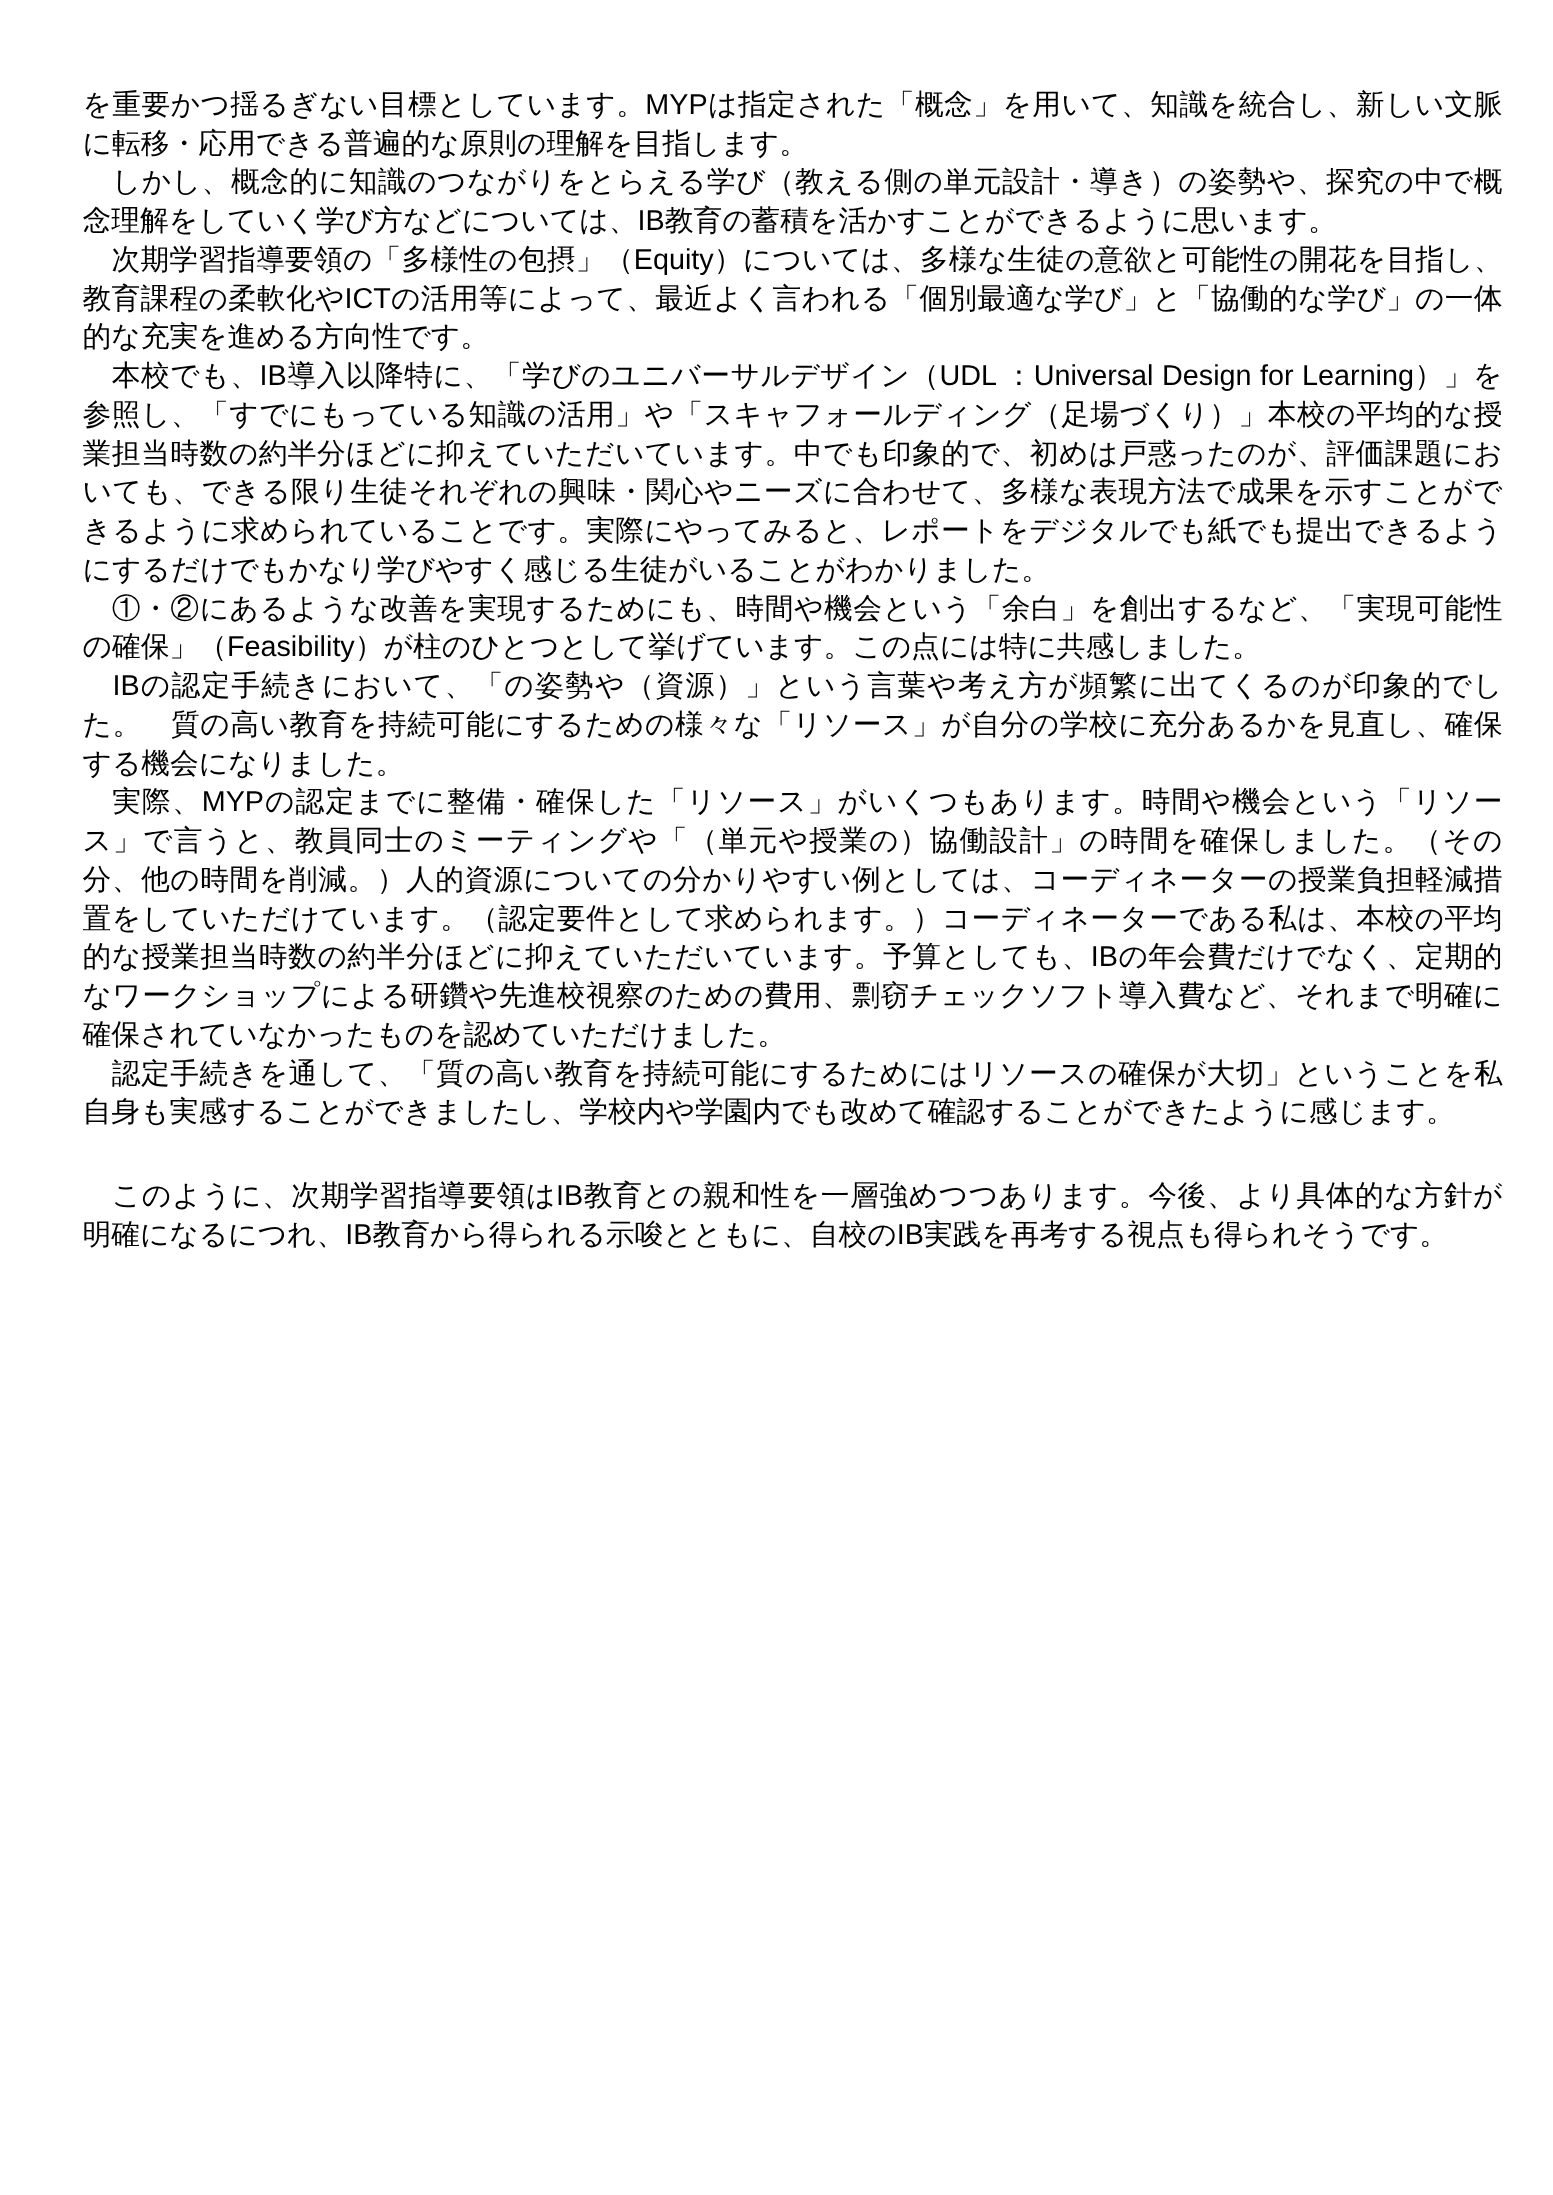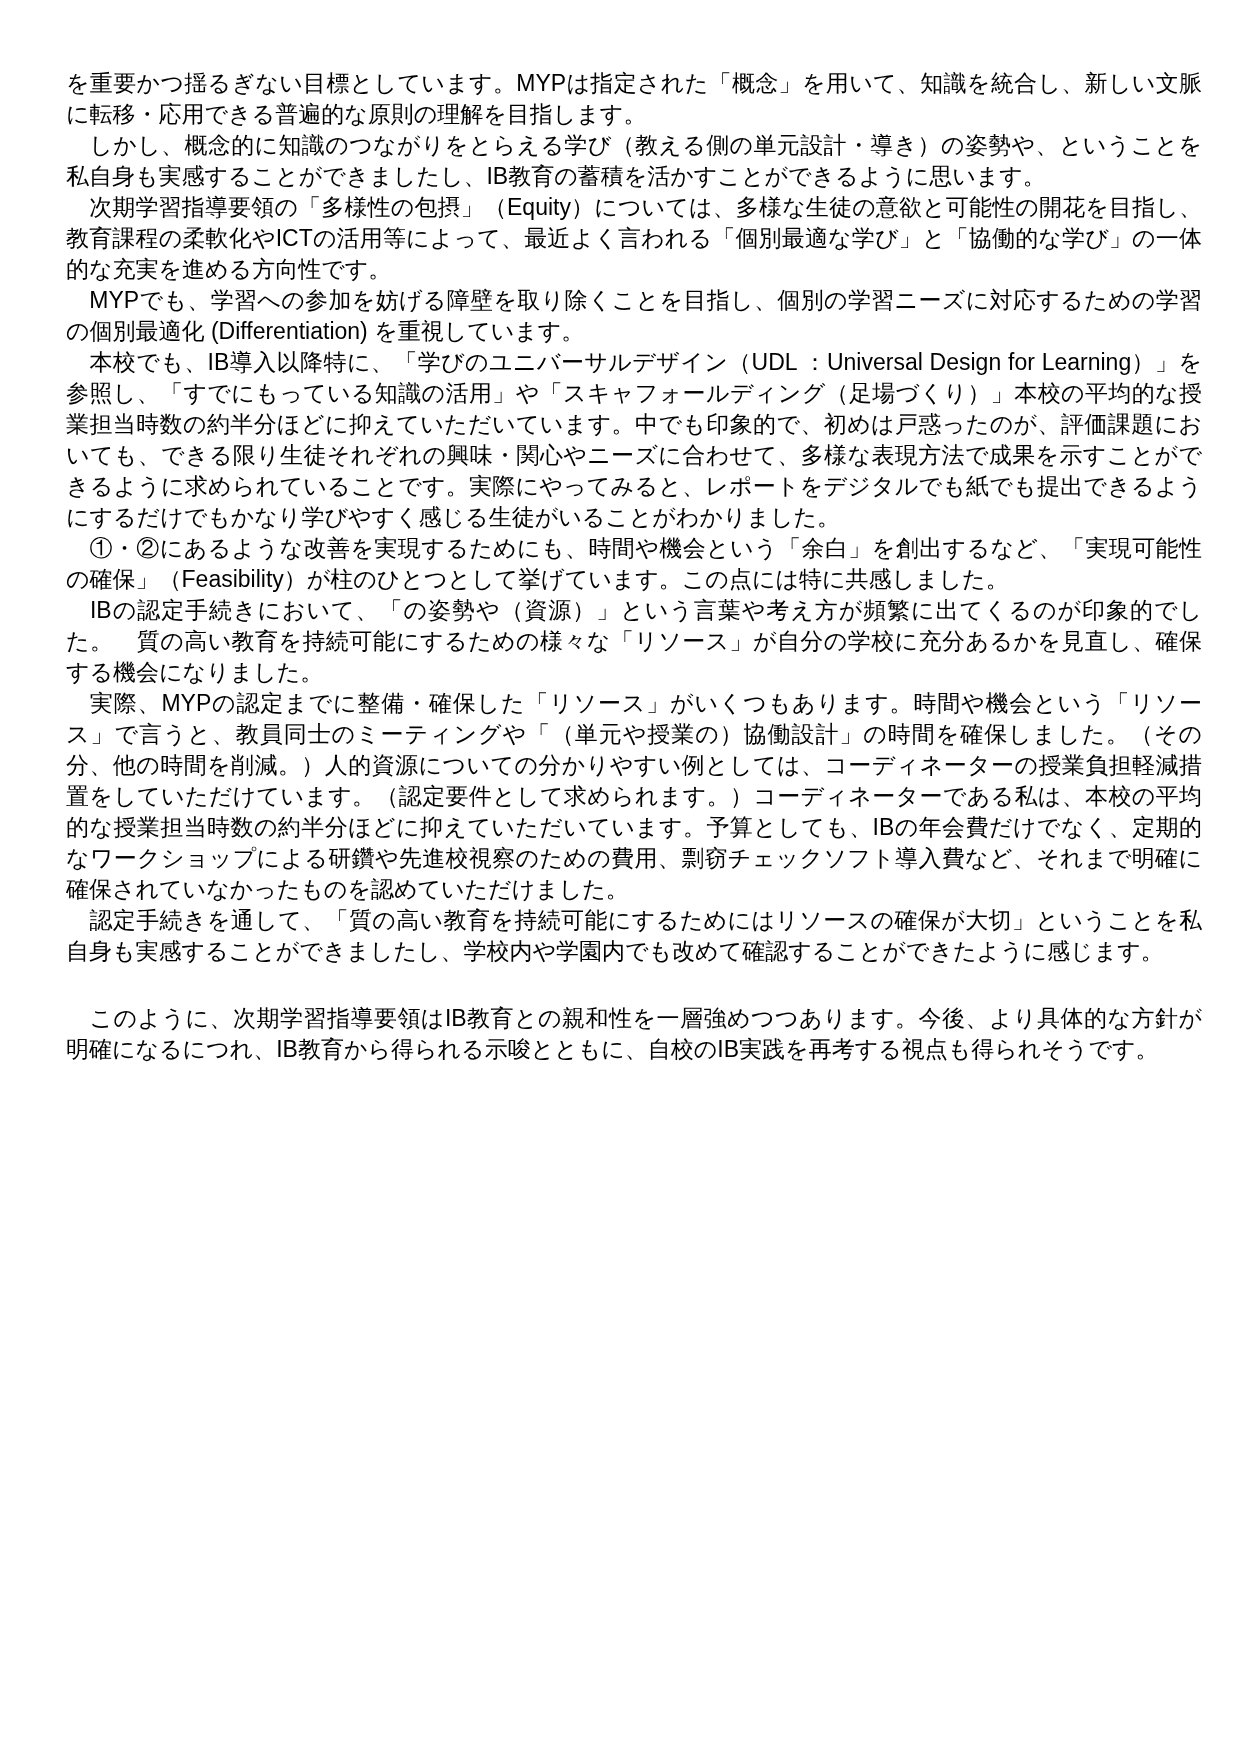--- a/index.html
+++ b/index.html
@@ -29,26 +29,25 @@
   }
   .closing-block { margin-top: 36px; }
 </style>
 </head>
 <body>
 
 <div class="page">
 
   <div>
     <p class="para">を重要かつ揺るぎない目標としています。MYPは指定された「概念」を用いて、知識を統合し、新しい文脈に転移・応用できる普遍的な原則の理解を目指します。</p>
-    <p class="para">　しかし、概念的に知識のつながりをとらえる学び（教える側の単元設計・導き）の姿勢や、ということを私自身も実感することができましたし、IB教育の蓄積を活かすことができるように思います。</p>
+    <p class="para">　しかし、概念的に知識のつながりをとらえる学び（教える側の単元設計・導き）の姿勢や、探究の中で概念理解をしていく学び方などについては、IB教育の蓄積を活かすことができるように思います。</p>
   </div>
 
   <div>
     <p class="para">　次期学習指導要領の「多様性の包摂」（Equity）については、多様な生徒の意欲と可能性の開花を目指し、教育課程の柔軟化やICTの活用等によって、最近よく言われる「個別最適な学び」と「協働的な学び」の一体的な充実を進める方向性です。</p>
-    <p class="para">　MYPでも、学習への参加を妨げる障壁を取り除くことを目指し、個別の学習ニーズに対応するための学習の個別最適化 (Differentiation) を重視しています。</p>
     <p class="para">　本校でも、IB導入以降特に、「学びのユニバーサルデザイン（UDL ：Universal Design for Learning）」を参照し、「すでにもっている知識の活用」や「スキャフォールディング（足場づくり）」本校の平均的な授業担当時数の約半分ほどに抑えていただいています。中でも印象的で、初めは戸惑ったのが、評価課題においても、できる限り生徒それぞれの興味・関心やニーズに合わせて、多様な表現方法で成果を示すことができるように求められていることです。実際にやってみると、レポートをデジタルでも紙でも提出できるようにするだけでもかなり学びやすく感じる生徒がいることがわかりました。</p>
   </div>
 
   <div>
     <p class="para">　①・②にあるような改善を実現するためにも、時間や機会という「余白」を創出するなど、「実現可能性の確保」（Feasibility）が柱のひとつとして挙げています。この点には特に共感しました。</p>
     <p class="para">　IBの認定手続きにおいて、「の姿勢や（資源）」という言葉や考え方が頻繁に出てくるのが印象的でした。　質の高い教育を持続可能にするための様々な「リソース」が自分の学校に充分あるかを見直し、確保する機会になりました。</p>
     <p class="para">　実際、MYPの認定までに整備・確保した「リソース」がいくつもあります。時間や機会という「リソース」で言うと、教員同士のミーティングや「（単元や授業の）協働設計」の時間を確保しました。（その分、他の時間を削減。）人的資源についての分かりやすい例としては、コーディネーターの授業負担軽減措置をしていただけています。（認定要件として求められます。）コーディネーターである私は、本校の平均的な授業担当時数の約半分ほどに抑えていただいています。予算としても、IBの年会費だけでなく、定期的なワークショップによる研鑽や先進校視察のための費用、剽窃チェックソフト導入費など、それまで明確に確保されていなかったものを認めていただけました。</p>
     <p class="para">　認定手続きを通して、「質の高い教育を持続可能にするためにはリソースの確保が大切」ということを私自身も実感することができましたし、学校内や学園内でも改めて確認することができたように感じます。</p>
   </div>
 

